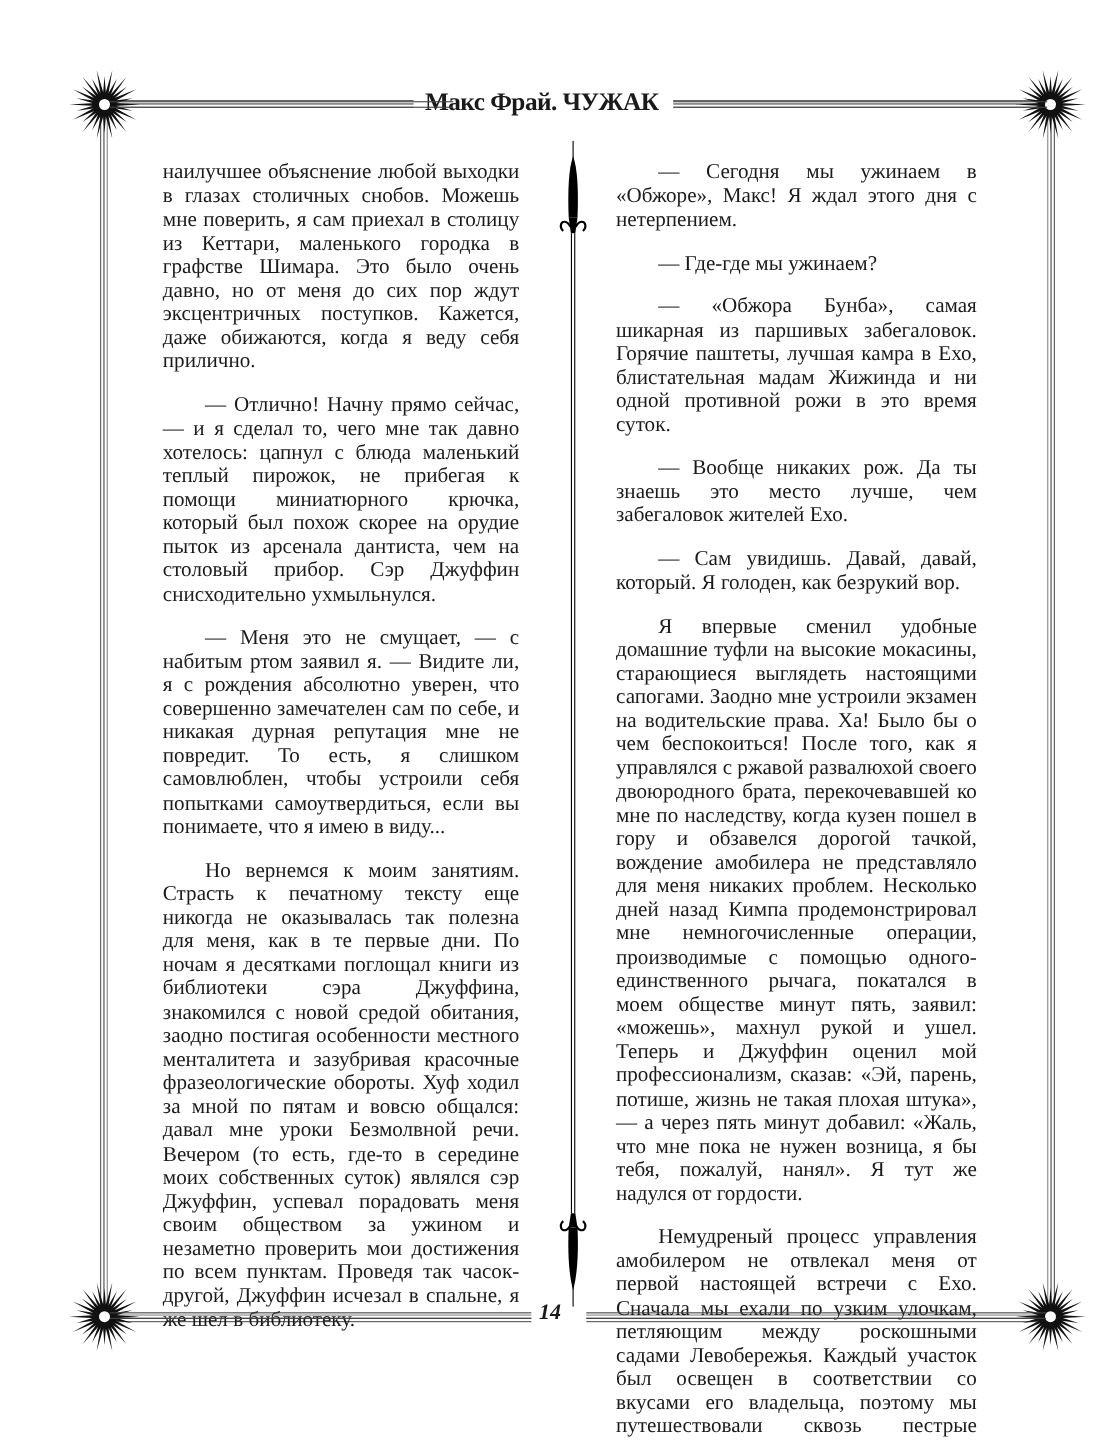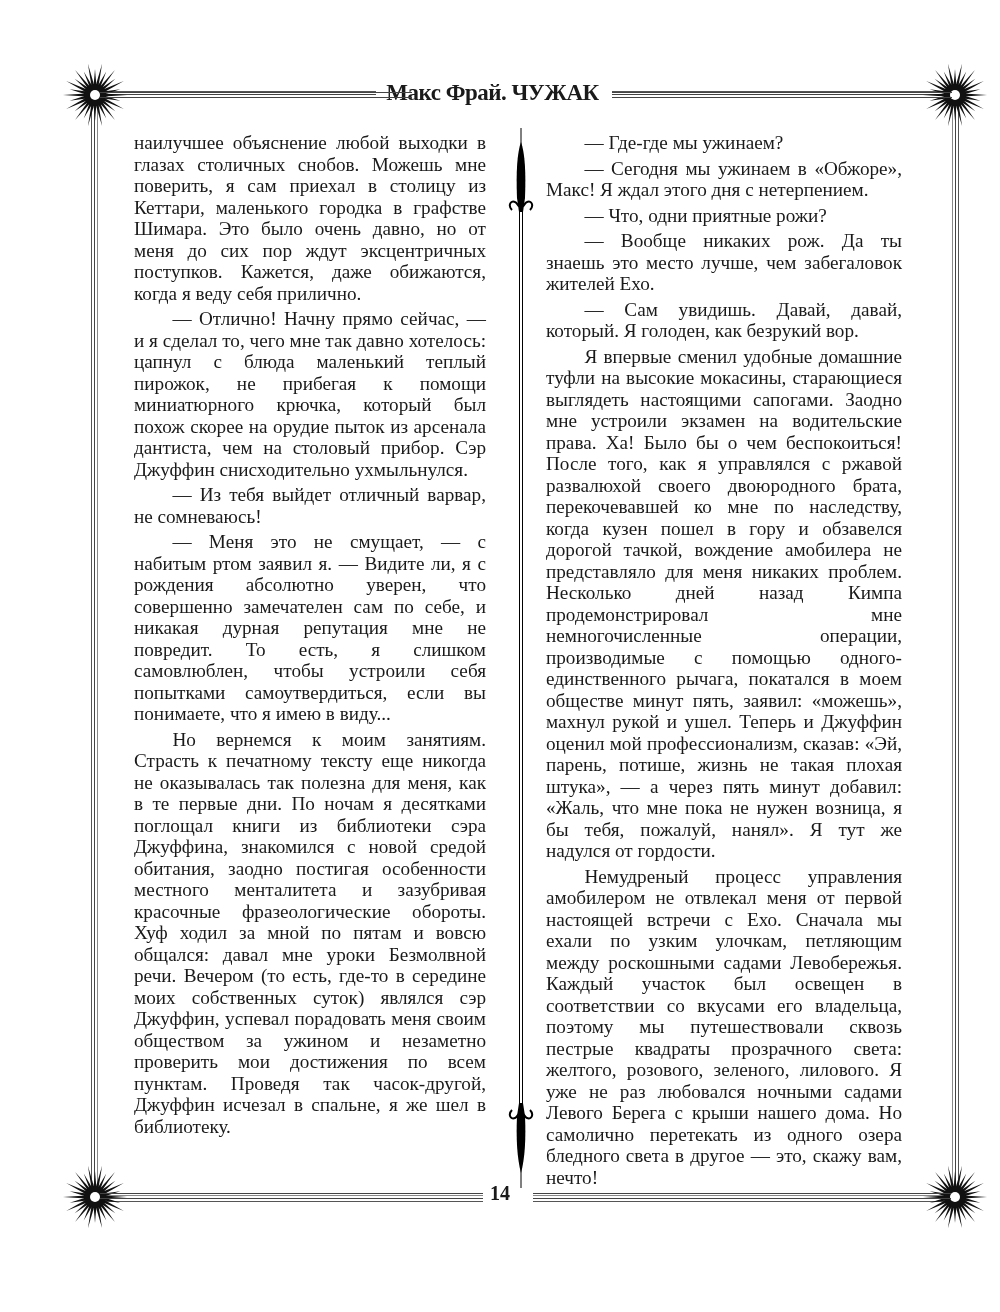--- a/index.html
+++ b/index.html
@@ -7,25 +7,25 @@
          font-family: "Liberation Serif", "DejaVu Serif", serif; color: #1a1a1a; }
   .frame { position: absolute; left: 94px; top: 94px; width: 860px; height: 1103px;
            border: 1px solid #444; box-shadow: 0 0 0 2px #fff, 0 0 0 3px #555; }
   .frame-inner { position:absolute; left:2px; top:2px; right:2px; bottom:2px; border:1px solid #888; }
   .header-label { position: absolute; left: 0; right: 15px; top: 80px; text-align: center; }
   .header-label span { background: #fff; padding: 0 10px; font-size: 23px; font-weight: bold;
            letter-spacing: -0.5px; font-family: "Liberation Serif", serif; }
   .header-cover { position:absolute; left:412px; width:200px; top:88px; height:14px; background:#fff; }
   .header-line { position:absolute; top:94px; height:4px; border-top:1px solid #444; border-bottom:1px solid #444; }
   .footer-cover { position:absolute; left:483px; width:50px; top:1190px; height:14px; background:#fff; }
-  .page-number { position:absolute; left:0; right:0; top:1182px; text-align:center; font-size:20px; font-weight:bold; }
+  .page-number { position:absolute; left:0; right:0; top:1182px; text-align:center; font-size:20px; font-weight:bold;font-style:italic; }
   .column { position: absolute; top: 128px; font-size: 19.2px; line-height: 21.5px; text-align: justify; }
   .col-left { left: 130px; width: 360px; }
   .col-right { left: 542px; width: 364px; }
-  .column p { margin: 4px; text-indent: 2em; hyphens: manual; }
+  .column p { margin: 18px; text-indent: 2em; hyphens: manual; }
   .column p.noindent { text-indent: 0; }
   .column p.gap { margin-top: 21.5px; }
   .ornament { position:absolute; width: 70px; height: 70px; }
   .divider { position:absolute; left: 506px; top: 128px; width: 30px; height: 1060px; }
 </style>
 </head>
 <body>
 
 <div class="frame">
     <div class="frame-inner"></div>
@@ -188,29 +188,28 @@
 
   <path d="M6 982 C2 986 4 992 9 990 C12 989 12 984 15 986 C18 984 18 989 21 990 C26 992 28 986 24 982" fill="none" stroke="#000" stroke-width="2"></path>
   <path d="M11 988 L13 975 L17 975 L19 988 Z" fill="#000"></path>
   <path d="M11 988 C10 1010 11 1030 15 1045 C19 1030 20 1010 19 988 Z" fill="#000"></path>
   <line x1="15" y1="1040" x2="15" y2="1060" stroke="#000" stroke-width="1"></line>
 </svg>
 
 <div class="column col-left">
   <p class="noindent">наилучшее объяснение любой выходки в глазах столичных снобов. Можешь мне поверить, я сам приехал в столицу из Кеттари, маленького городка в графстве Шимара. Это было очень давно, но от меня до сих пор ждут эксцентричных поступков. Кажется, даже обижаются, когда я веду себя прилично.</p>
   <p>— Отлично! Начну прямо сейчас, — и я сделал то, чего мне так давно хотелось: цапнул с блюда маленький теплый пирожок, не прибегая к помощи миниатюрного крючка, который был похож скорее на орудие пыток из арсенала дантиста, чем на столовый прибор. Сэр Джуффин снисходительно ухмыльнулся.</p>
-  <p>— Из тебя выйдет отличный варвар, не сомневаюсь!</p>
   <p>— Меня это не смущает, — с набитым ртом заявил я. — Видите ли, я с рождения абсолютно уверен, что совершенно замечателен сам по себе, и никакая дурная репутация мне не повредит. То есть, я слишком самовлюблен, чтобы устроили себя попытками самоутвердиться, если вы понимаете, что я имею в виду...</p>
   <p>Но вернемся к моим занятиям. Страсть к печатному тексту еще никогда не оказывалась так полезна для меня, как в те первые дни. По ночам я десятками поглощал книги из библиотеки сэра Джуффина, знакомился с новой средой обитания, заодно постигая особенности местного менталитета и зазубривая красочные фразеологические обороты. Хуф ходил за мной по пятам и вовсю общался: давал мне уроки Безмолвной речи. Вечером (то есть, где-то в середине моих собственных суток) являлся сэр Джуффин, успевал порадовать меня своим обществом за ужином и незаметно проверить мои достижения по всем пунктам. Проведя так часок-другой, Джуффин исчезал в спальне, я же шел в библиотеку.</p>
 </div>
 
 <div class="column col-right">
+  <p>— Сегодня мы ужинаем в «Обжоре», Макс! Я ждал этого дня с нетерпением.</p>
   <p>— Где-где мы ужинаем?</p>
-  <p>— Сегодня мы ужинаем в «Обжоре», Макс! Я ждал этого дня с нетерпением.</p>
-  <p>— Что, одни приятные рожи?</p>
+  <p>— «Обжора Бунба», самая шикарная из паршивых забегаловок. Горячие паштеты, лучшая камра в Ехо, блистательная мадам Жижинда и ни одной противной рожи в это время суток.</p>
   <p>— Вообще никаких рож. Да ты знаешь это место лучше, чем забегаловок жителей Ехо.</p>
   <p>— Сам увидишь. Давай, давай, который. Я голоден, как безрукий вор.</p>
   <p>Я впервые сменил удобные домашние туфли на высокие мокасины, старающиеся выглядеть настоящими сапогами. Заодно мне устроили экзамен на водительские права. Ха! Было бы о чем беспокоиться! После того, как я управлялся с ржавой развалюхой своего двоюродного брата, перекочевавшей ко мне по наследству, когда кузен пошел в гору и обзавелся дорогой тачкой, вождение амобилера не представляло для меня никаких проблем. Несколько дней назад Кимпа продемонстрировал мне немногочисленные операции, производимые с помощью одного-единственного рычага, покатался в моем обществе минут пять, заявил: «можешь», махнул рукой и ушел. Теперь и Джуффин оценил мой профессионализм, сказав: «Эй, парень, потише, жизнь не такая плохая штука», — а через пять минут добавил: «Жаль, что мне пока не нужен возница, я бы тебя, пожалуй, нанял». Я тут же надулся от гордости.</p>
   <p>Немудреный процесс управления амобилером не отвлекал меня от первой настоящей встречи с Ехо. Сначала мы ехали по узким улочкам, петляющим между роскошными садами Левобережья. Каждый участок был освещен в соответствии со вкусами его владельца, поэтому мы путешествовали сквозь пестрые квадраты прозрачного света: желтого, розового, зеленого, лилового. Я уже не раз любовался ночными садами Левого Берега с крыши нашего дома. Но самолично перетекать из одного озера бледного света в другое — это, скажу вам, нечто!</p>
 </div>
 
 <div class="header-line" style="left: 100px; width: 312px; top: 92px;"></div>
 <div class="header-line" style="left: 612px; width: 340px; top: 92px;"></div>
 <div class="header-line" style="left: 100px; width: 383px; top: 1193px;"></div>
 <div class="header-line" style="left: 533px; width: 418px; top: 1193px;"></div>

